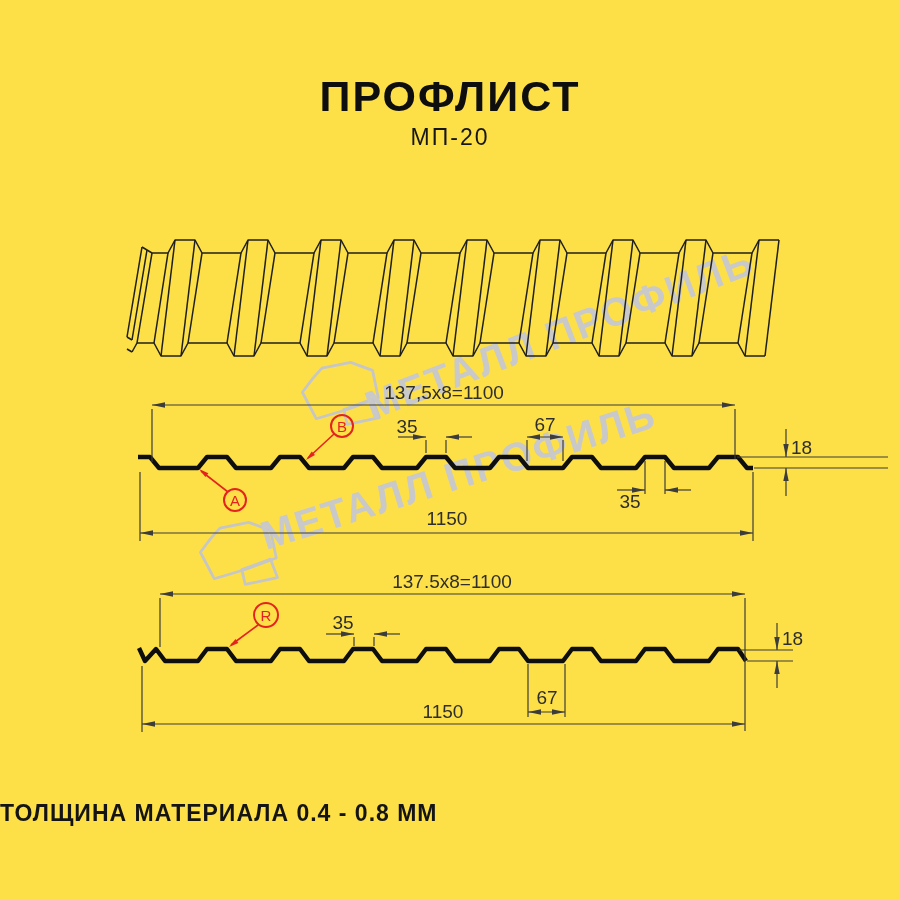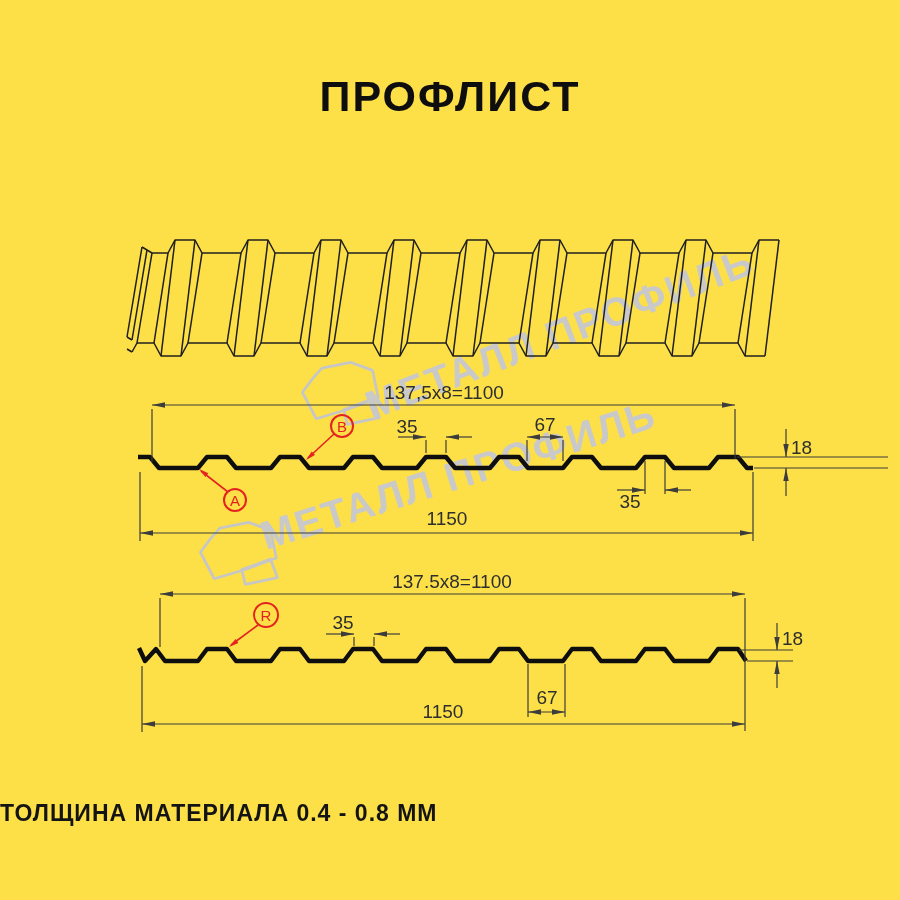--- a/index.html
+++ b/index.html
@@ -22,20 +22,21 @@
   .redline{stroke:#e42320;stroke-width:1.6;fill:none;}
   .redring{stroke:#e42320;stroke-width:2;fill:none;}
   .wmlogo{stroke:#c6c6c6;stroke-width:2.4;fill:none;stroke-linejoin:round;}
 </style>
 </head>
 <body>
 
 <div id="page">
 
   <div class="title">ПРОФЛИСТ</div>
+  <div class="subtitle">МП-20</div>
   <div class="note">ТОЛЩИНА МАТЕРИАЛА 0.4 - 0.8 ММ</div>
 
   <svg width="900" height="900" viewBox="0 0 900 900">
 
     <g transform="translate(284,352) scale(1.15)">
       <path class="wmlogo" d="M25,23 L33,14 L58,9 L77,16 L82,40 L55,50 L28,58 L16,35 Z"></path>
       <path class="wmlogo" d="M52,50 L77,41 L83,57 L55,63 Z"></path>
     </g>
     <text class="wm" transform="rotate(-21 372 420)" x="372" y="420">МЕТАЛЛ ПРОФИЛЬ</text>
 

